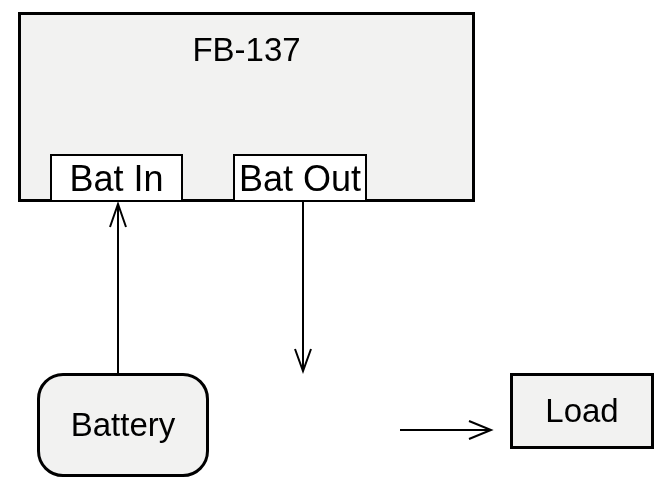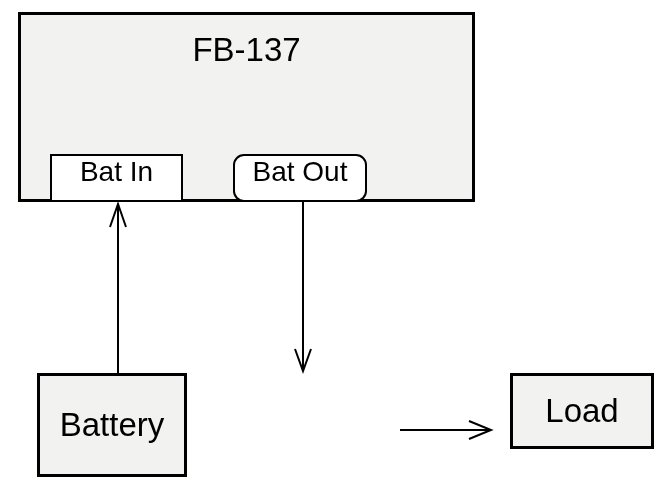--- a/index.html
+++ b/index.html
@@ -36,30 +36,30 @@
     align-items: flex-start;
   }
   .node.container .node-label {
     padding-top: 16px;
   }
   .port {
     position: absolute;
     background: var(--port-fill);
     border: 2px solid var(--line);
     display: flex;
-    align-items: flex-start;
+    align-items: flex-end;
     justify-content: center;
-    font-size: 28px;
+    font-size: 36px;
     color: var(--text);
   }
   
   #node-fb137   { left: 18px;  top: 12px;  width: 457px; height: 190px; }
   #port-bat-in  { left: 50px;  top: 154px; width: 133px; height: 48px; }
-  #port-bat-out { left: 233px; top: 154px; width: 134px; height: 48px; border-radius: 11px; }
-  #node-battery { left: 37px;  top: 373px; width: 150px; height: 104px; }
+  #port-bat-out { left: 233px; top: 154px; width: 134px; height: 48px; }
+  #node-battery { left: 37px;  top: 373px; width: 172px; height: 104px; border-radius: 26px; }
   #node-pch205  { left: 209px; top: 373px; width: 191px; height: 104px; }
   #node-load    { left: 510px; top: 373px; width: 144px; height: 76px; }
   .wires {
     position: absolute;
     left: 0; top: 0;
     width: 660px; height: 494px;
     pointer-events: none;
   }
   .wires path, .wires line {
     stroke: var(--line);

